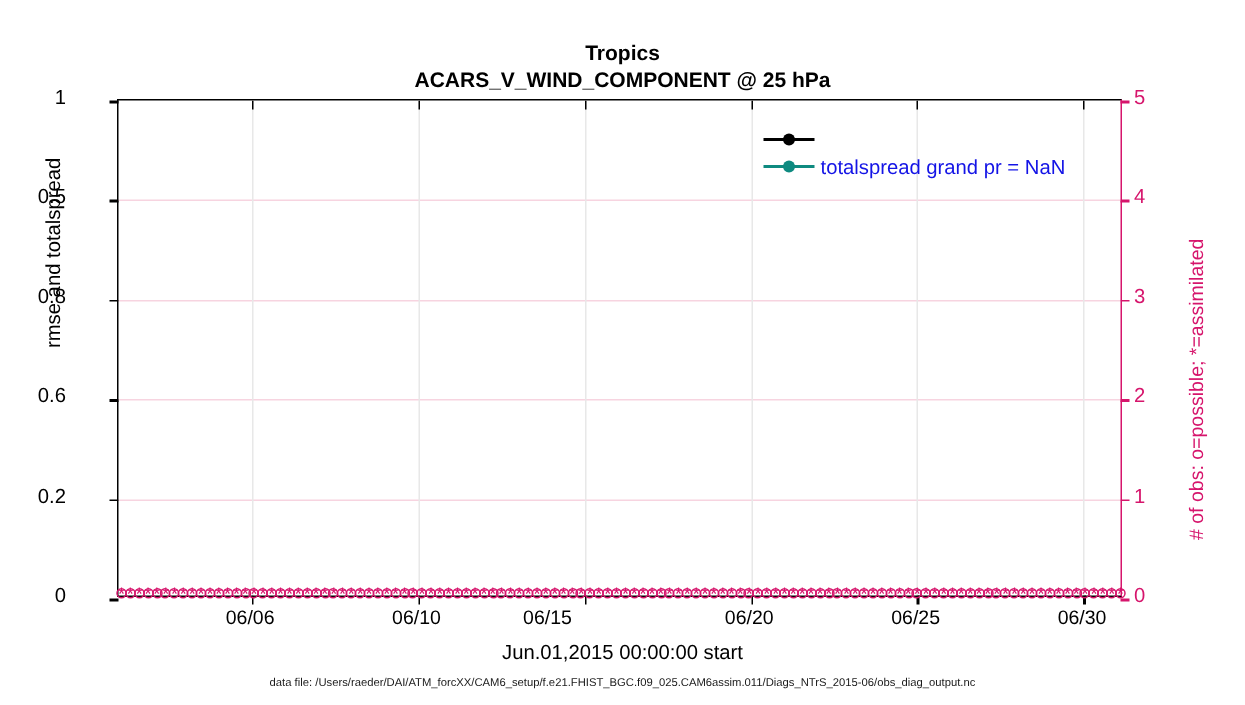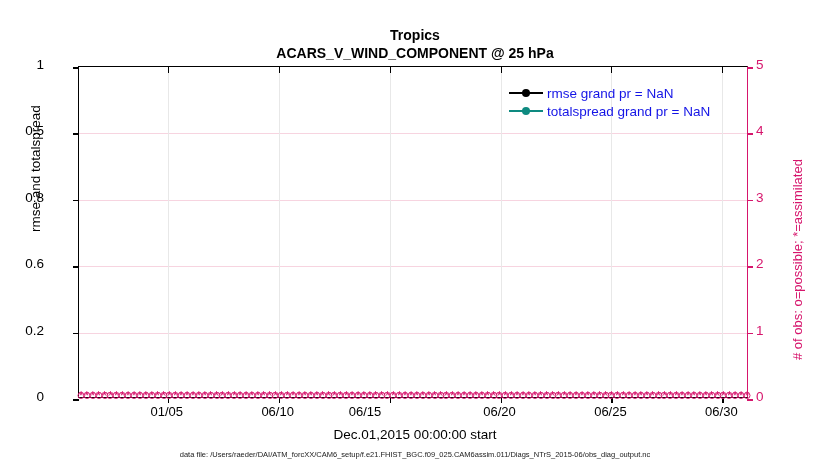--- a/index.html
+++ b/index.html
@@ -253,21 +253,21 @@
     <div class="ylabel-right" style="top: 389px;">0</div>
     <div class="ylabel-right" style="top: 322.6px;">1</div>
     <div class="ylabel-right" style="top: 256.2px;">2</div>
     <div class="ylabel-right" style="top: 189.8px;">3</div>
     <div class="ylabel-right" style="top: 123.4px;">4</div>
     <div class="ylabel-right" style="top: 57px;">5</div>
   </div>
 
 <div id="axis-title-left">rmse and totalspread</div>
 <div id="axis-title-right"># of obs: o=possible; *=assimilated</div>
-<div id="axis-title-bottom">Dec.01,2015 00:00:00 start</div>
+<div id="axis-title-bottom">Jun.01,2015 00:00:00 start</div>
 
 <div id="plot-area">
   <div id="grid-h">
       <div class="gridline-h" style="top: 265.6px;"></div>
       <div class="gridline-h" style="top: 199.2px;"></div>
       <div class="gridline-h" style="top: 132.8px;"></div>
       <div class="gridline-h" style="top: 66.4px;"></div>
     </div>
   <div id="grid-v">
       <div class="gridline-v" style="left: 88.7417px;"></div>
@@ -539,34 +539,33 @@
       <div class="obs-marker circ" style="left: 668px;"></div>
       <div class="obs-marker" style="left: 668px;">*</div>
     </div>
 
   <div id="legend" style="position:absolute;left:430px;top:17px;width:236px;">
       <div class="legend-row">
         <div class="legend-sample">
           <div class="lsline" style="background: rgb(0, 0, 0);"></div>
           <div class="lsdot" style="background: rgb(0, 0, 0);"></div>
         </div>
-        <div class="legend-text" style="color: rgb(20, 20, 230);">rmse grand pr = NaN</div>
       </div>
       <div class="legend-row">
         <div class="legend-sample">
           <div class="lsline" style="background: rgb(14, 138, 128);"></div>
           <div class="lsdot" style="background: rgb(14, 138, 128);"></div>
         </div>
         <div class="legend-text" style="color: rgb(20, 20, 230);">totalspread grand pr = NaN</div>
       </div>
     </div>
 </div>
 
 <div id="x-tick-labels">
-    <div class="xlabel-tick" style="left: 166.742px;">01/05</div>
+    <div class="xlabel-tick" style="left: 166.742px;">06/06</div>
     <div class="xlabel-tick" style="left: 277.669px;">06/10</div>
     <div class="xlabel-tick" style="left: 365px;">06/15</div>
     <div class="xlabel-tick" style="left: 499.523px;">06/20</div>
     <div class="xlabel-tick" style="left: 610.45px;">06/25</div>
     <div class="xlabel-tick" style="left: 721.377px;">06/30</div>
   </div>
 
 <div id="footer">data file: /Users/raeder/DAI/ATM_forcXX/CAM6_setup/f.e21.FHIST_BGC.f09_025.CAM6assim.011/Diags_NTrS_2015-06/obs_diag_output.nc</div>
 
 </body></html>

